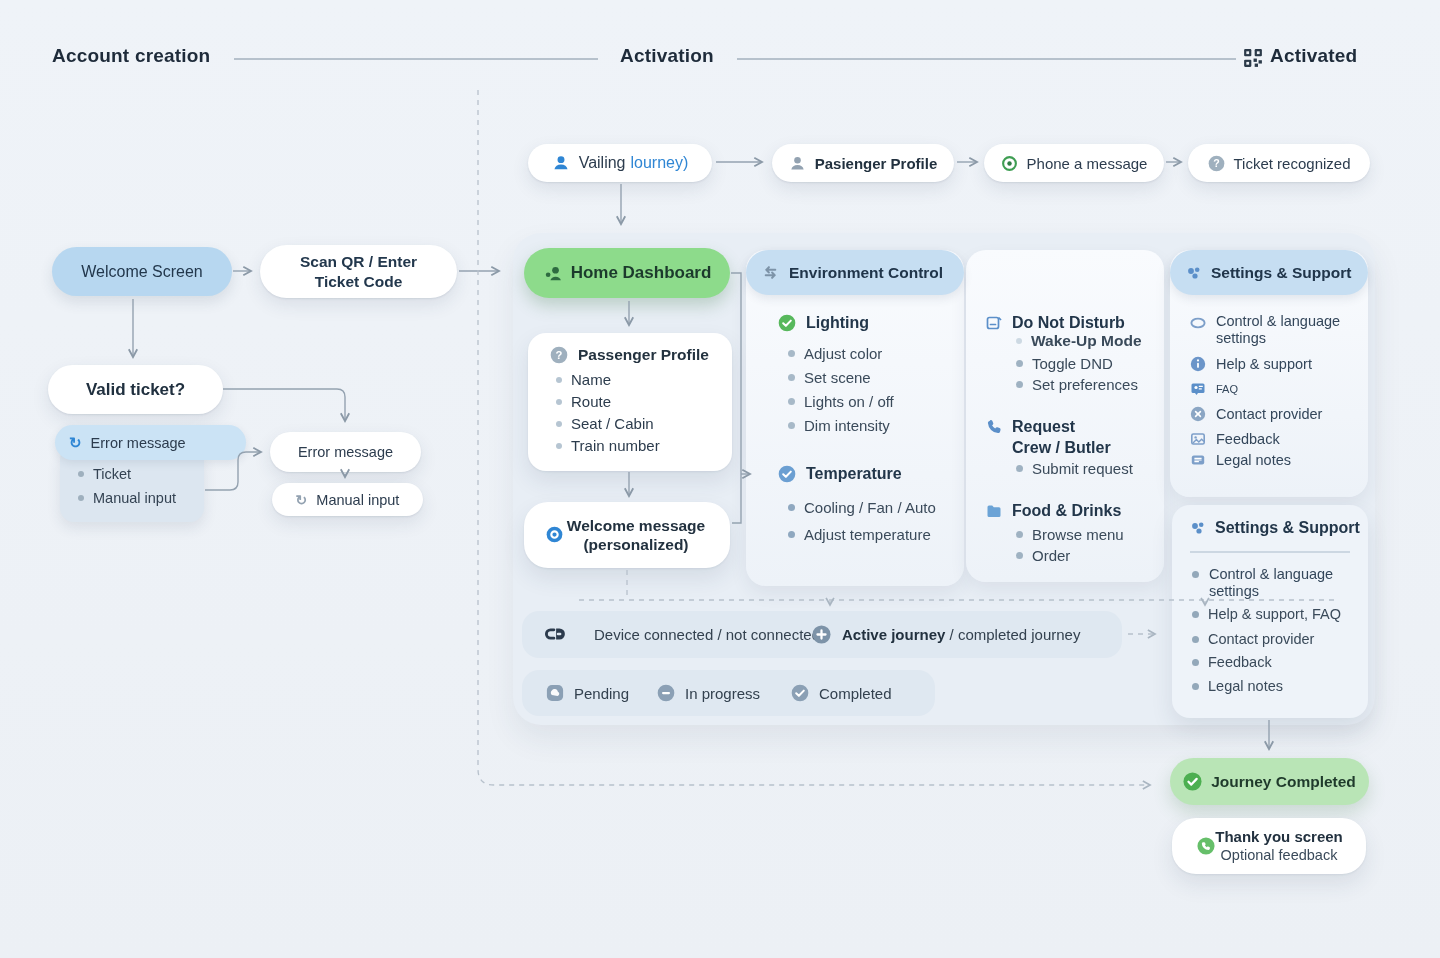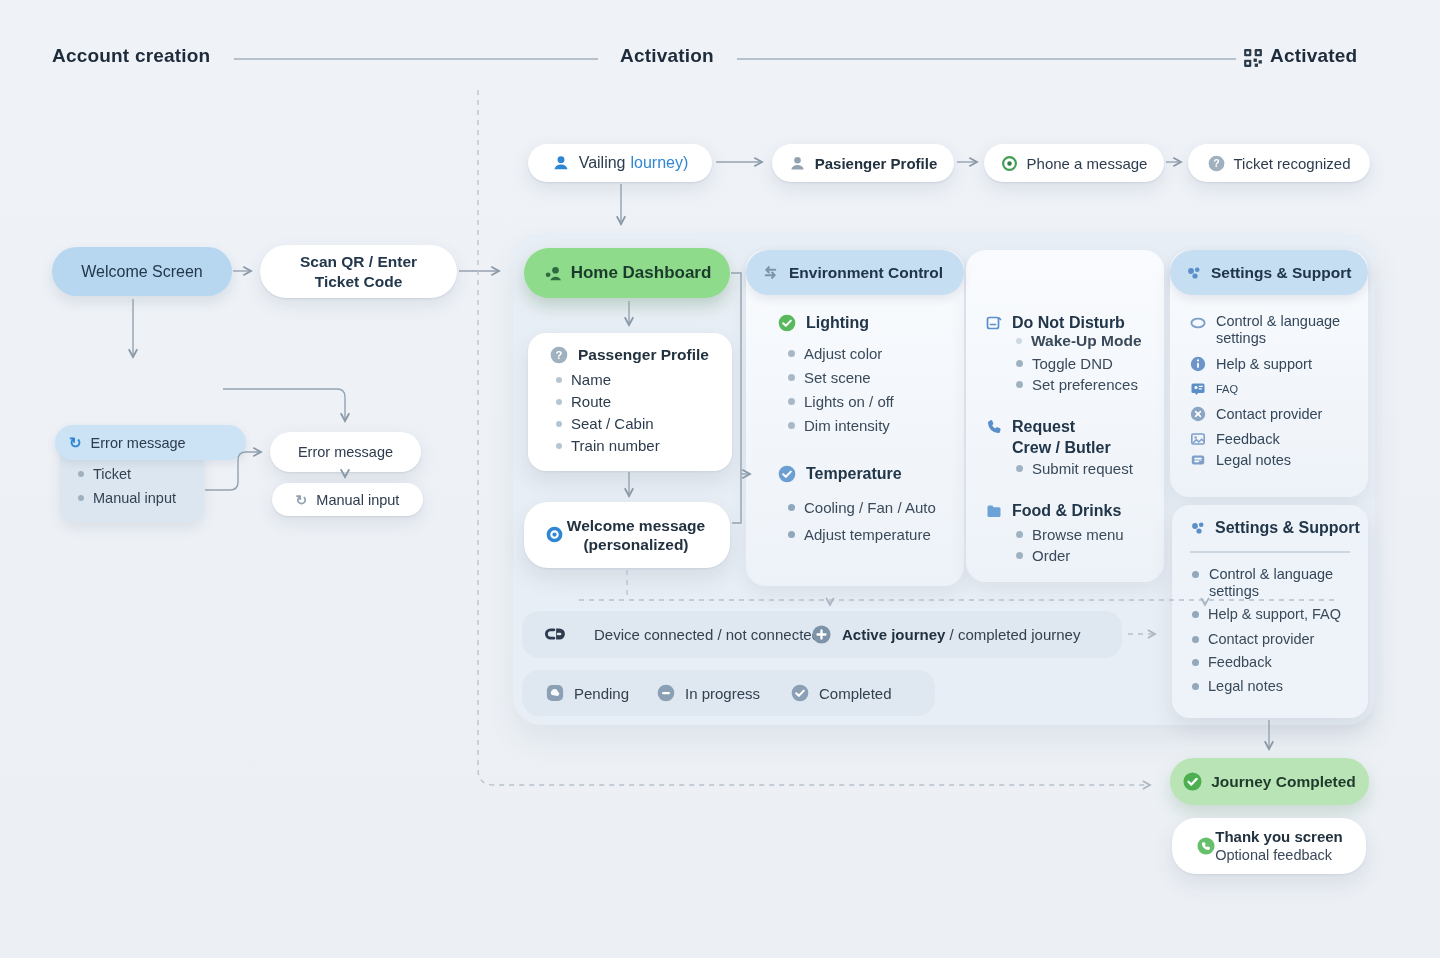--- a/index.html
+++ b/index.html
@@ -125,20 +125,21 @@
         </svg>
       </span>
     <span style="color:#2c3c4e;text-align:center;">Ticket recognized</span>
   </div>
 
   <div class="abs pill z3" style="left:52px;top:247px;width:180px;height:49px;background:#b7d7f0;font-size:16px;color:#22374c;font-weight:500;box-shadow:0 6px 14px rgba(44,62,88,.12);">Welcome Screen</div>
   <div class="abs pill z3" style="left:260px;top:245px;width:197px;height:53px;border-radius:27px;flex-direction:column;gap:0;font-size:15.5px;font-weight:600;color:#22374c;line-height:1.25;">
     <span>Scan QR / Enter</span>
     <span>Ticket Code</span>
   </div>
+  <div class="abs pill z3" style="left:48px;top:365px;width:175px;height:49px;font-size:17px;font-weight:700;color:#20303f;">Valid ticket?</div>
 
   <div class="abs z2" style="left:60px;top:446px;width:144px;height:76px;background:#dce6f0;border-radius:14px;box-shadow:0 6px 14px rgba(44,62,88,.10);"></div>
   <div class="abs bullet z3" style="left:78px;top:466px;font-size:14.5px;color:#334252;">
     <span class="dot" style="width:6px;height:6px;background:#9fb0be;"></span>
     <span>Ticket</span>
   </div>
   <div class="abs bullet z3" style="left:78px;top:490px;font-size:14.5px;color:#334252;">
     <span class="dot" style="width:6px;height:6px;background:#9fb0be;"></span>
     <span>Manual input</span>
   </div>
@@ -472,19 +473,19 @@
       </span>
     <span>Journey Completed</span>
   </div>
   <div class="abs card z3" style="left:1172px;top:818px;width:194px;height:56px;border-radius:24px;display:flex;align-items:center;justify-content:center;">
     <span style="position:absolute;left:25px;top:19px;">
         <svg width="18" height="18" viewBox="0 0 16 16">
           <circle cx="8" cy="8" r="7.6" fill="#66bf6a"></circle>
           <path d="M5.2,4.6 c-.5,.2 -.9,.6 -.9,1.1 a6,6 0 0 0 5.9,5.9 c.5,0 .9,-.4 1.1,-.9 l.2,-.8 c.1,-.4 -.1,-.8 -.5,-1 l-1.1,-.4 c-.4,-.2 -.8,0 -1,.3 l-.2,.3 a4.3,4.3 0 0 1 -1.7,-1.7 l.3,-.2 c.3,-.2 .5,-.6 .3,-1 l-.4,-1.1 c-.2,-.4 -.6,-.6 -1,-.5 z" fill="#fff"></path>
         </svg>
       </span>
-    <div style="text-align:left;line-height:1.3;margin-left:20px;">
+    <div style="text-align:center;line-height:1.3;margin-left:20px;">
       <div class="b" style="font-size:15px;color:#22313f;">Thank you screen</div>
       <div style="font-size:14.5px;color:#3a4a5a;">Optional feedback</div>
     </div>
   </div>
 
 </div>
 
 </body></html>

